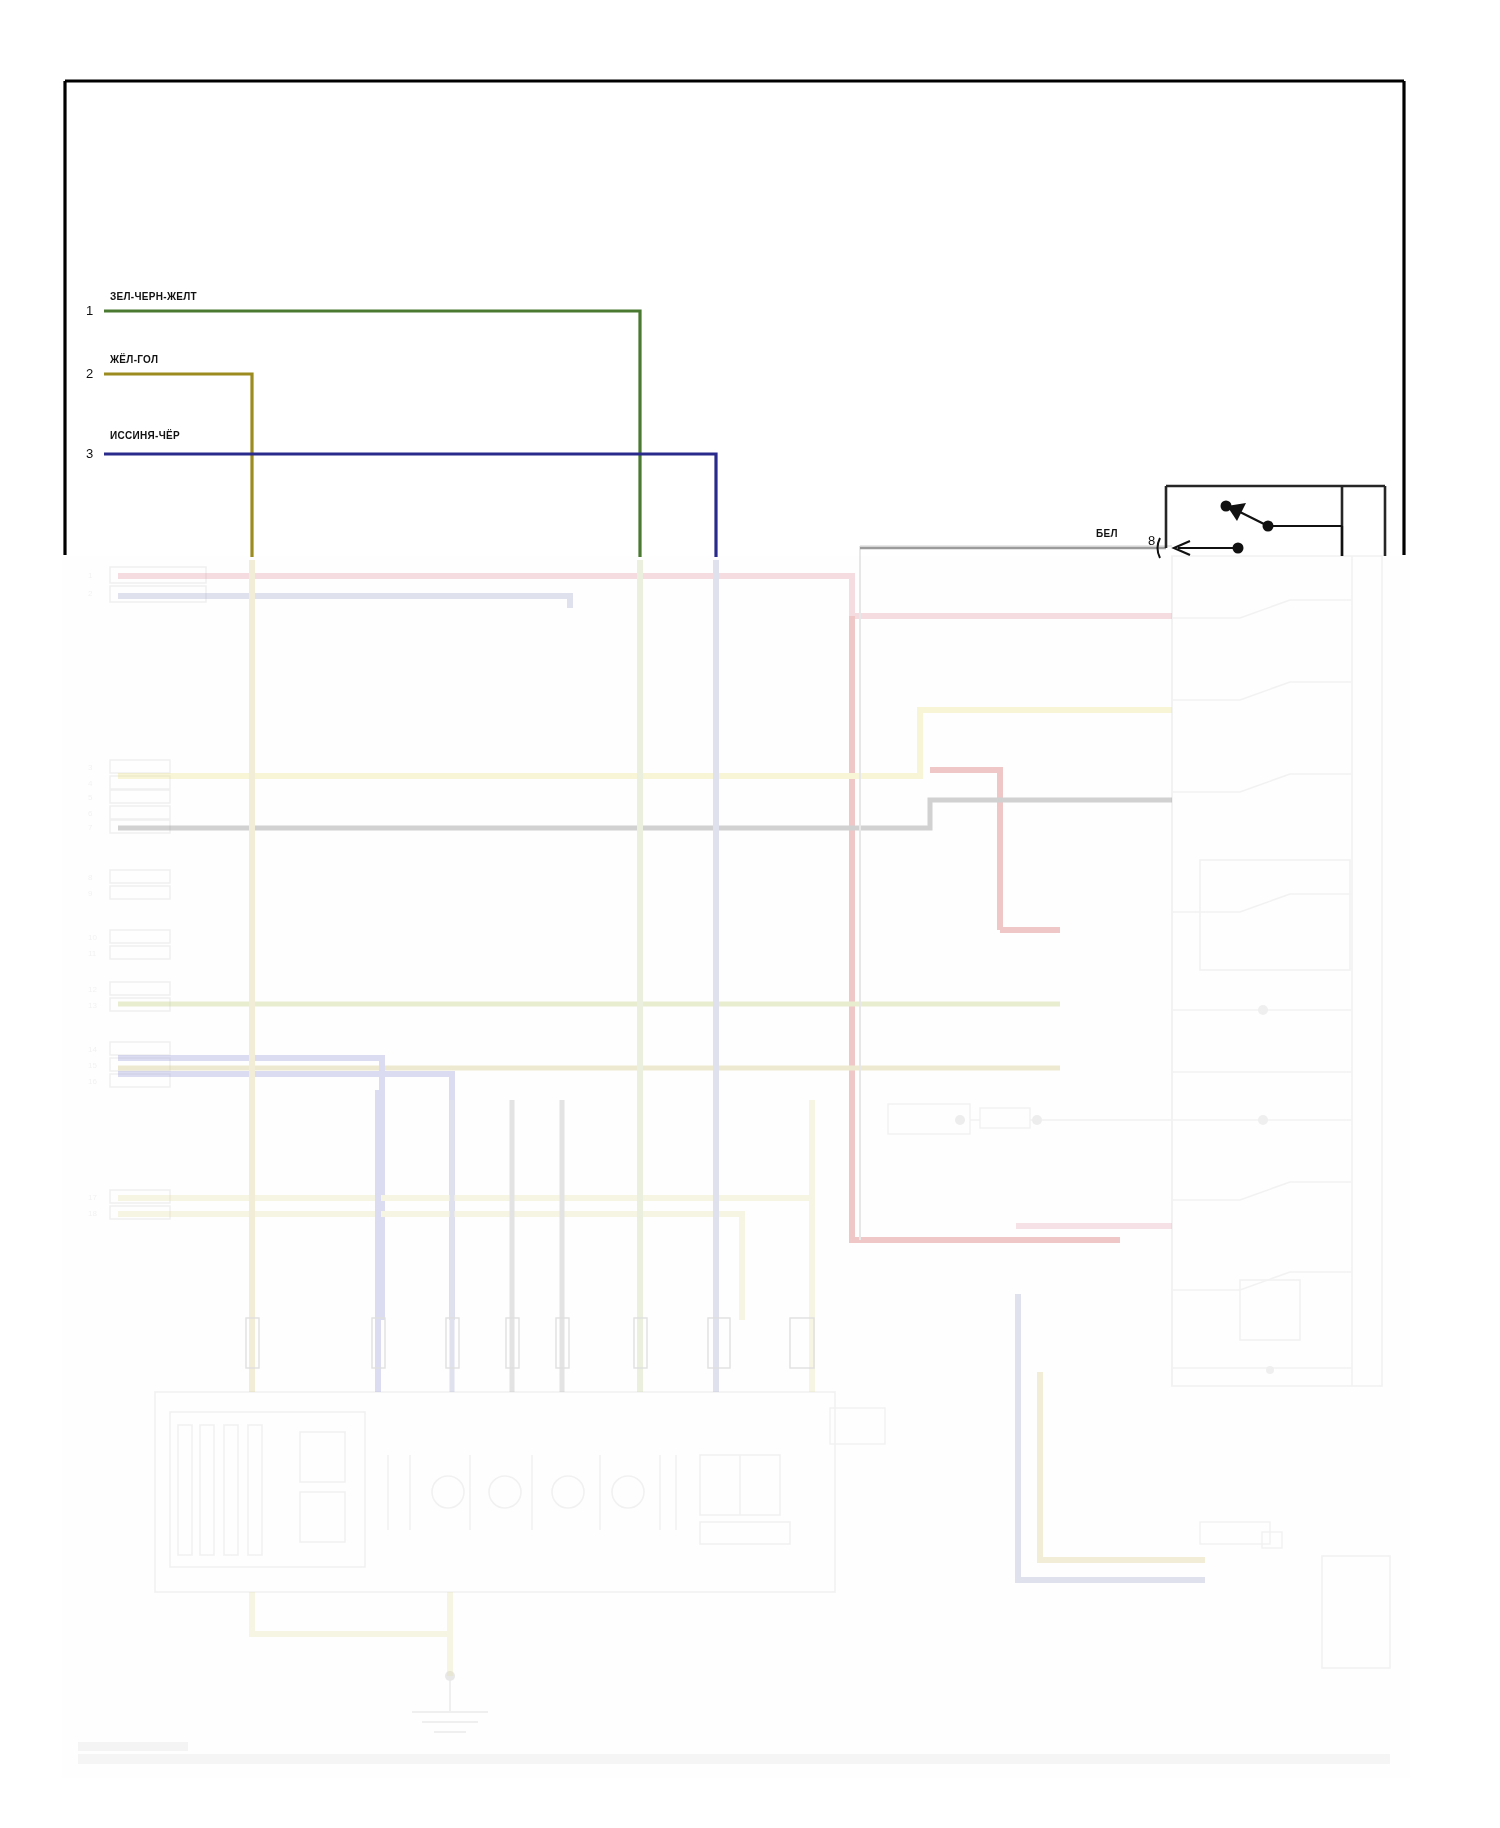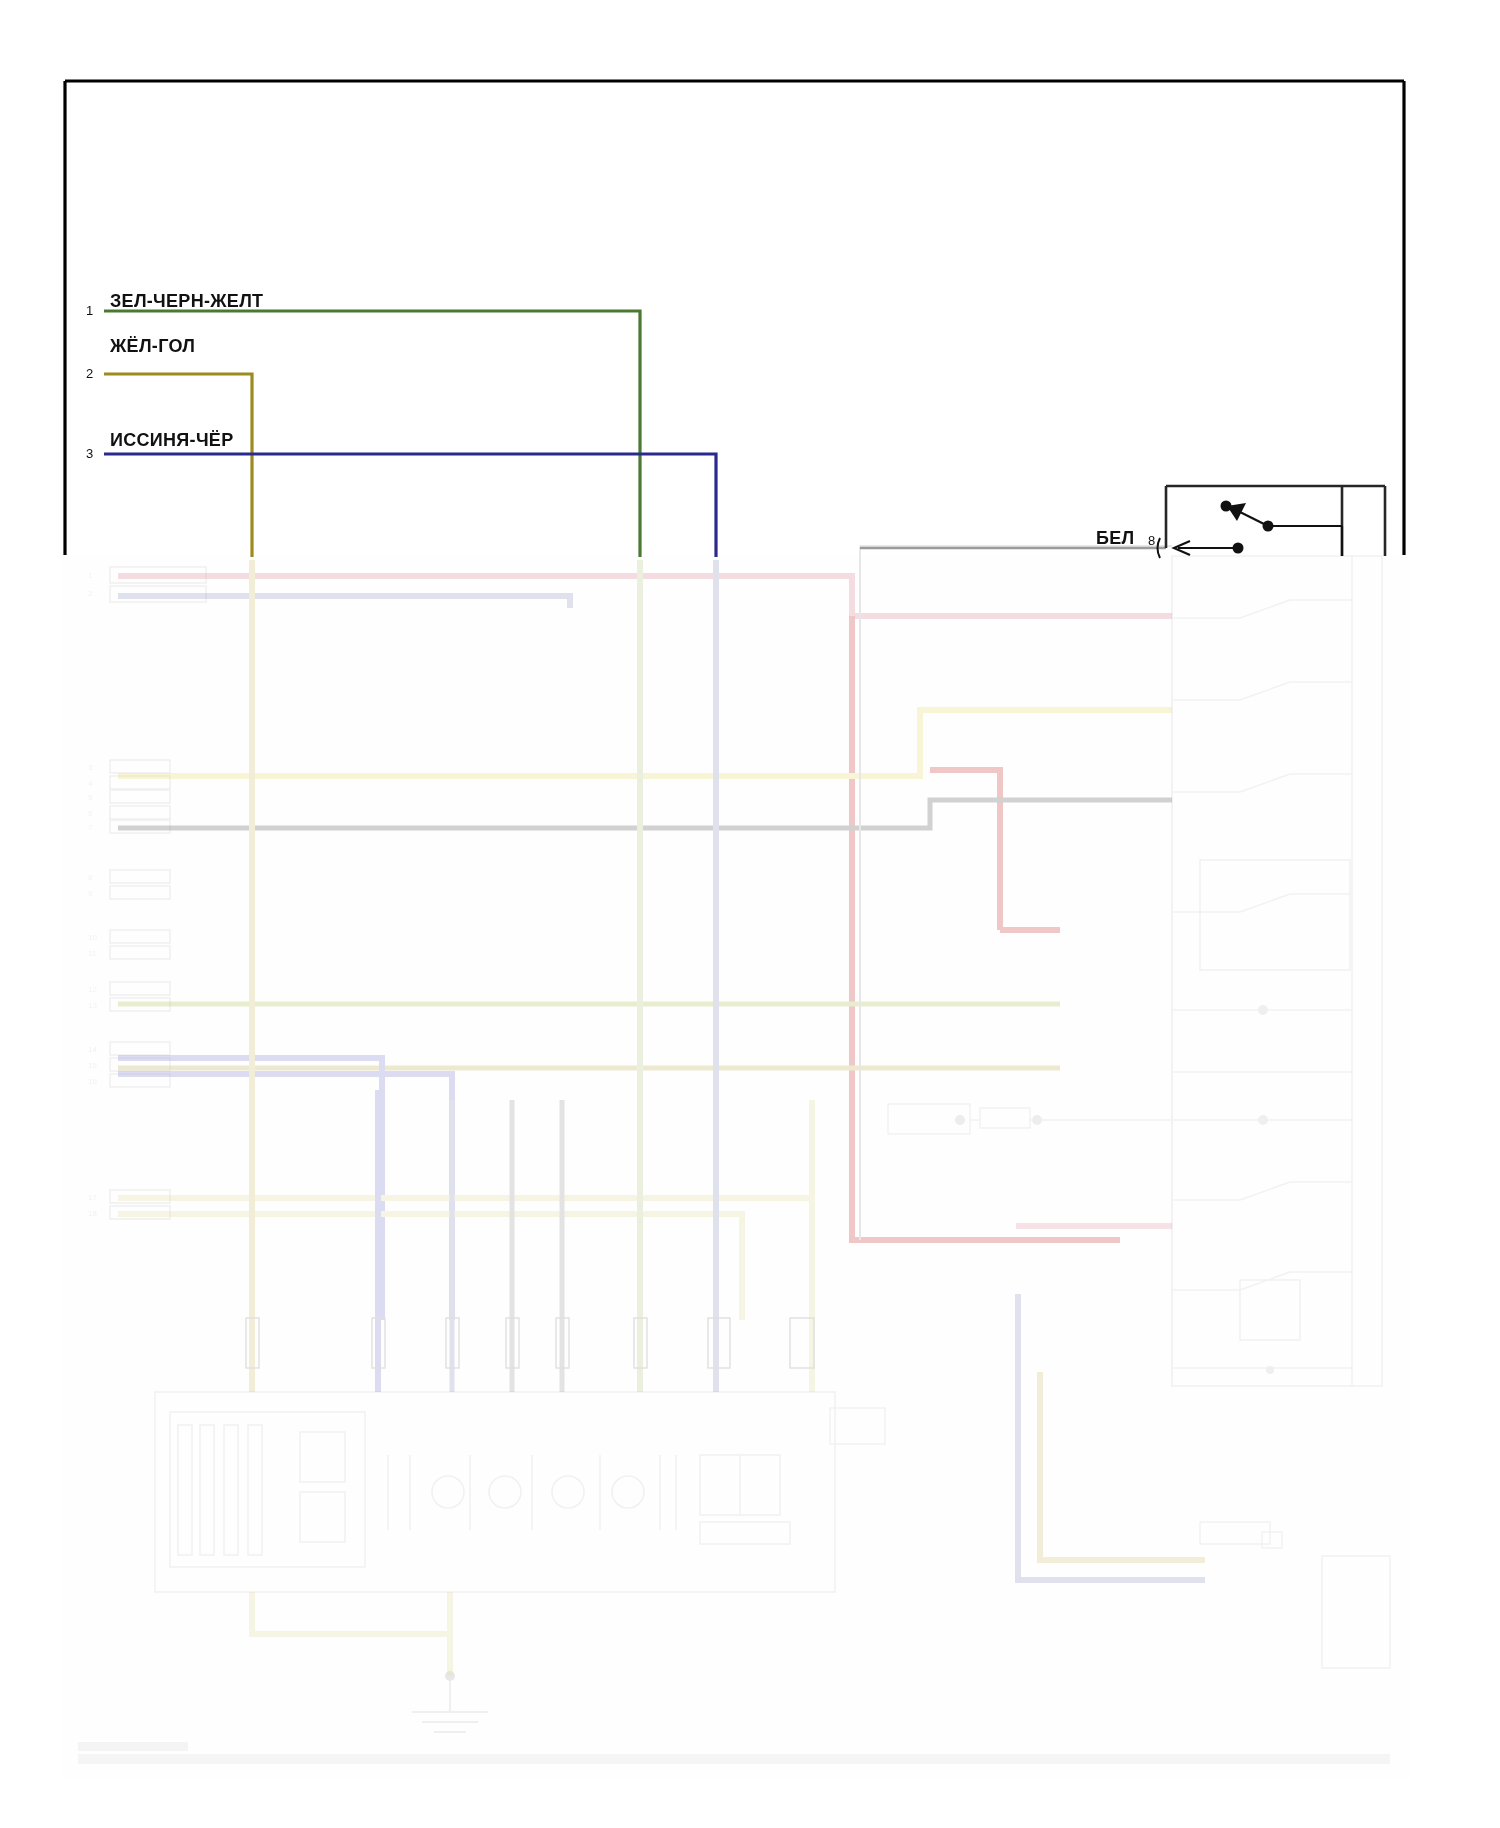--- a/index.html
+++ b/index.html
@@ -10,21 +10,21 @@
 
   
   .faded{position:absolute;left:0;top:0;width:1500px;height:1828px;
          opacity:0.13;pointer-events:none;}
   .faded2{position:absolute;left:0;top:0;width:1500px;height:1828px;
          opacity:0.30;pointer-events:none;}
 
   
   .fg{position:absolute;left:0;top:0;width:1500px;height:1828px;}
 
-  .wire-label{position:absolute;font-size:18px;font-weight:bold;color:#111;
+  .wire-label{position:absolute;font-size:10px;font-weight:bold;color:#111;
               letter-spacing:0.3px;white-space:nowrap;}
   .pin-num{position:absolute;font-size:13px;color:#111;white-space:nowrap;}
 
   svg{display:block;}
   .ftext{font-family:"Liberation Sans",sans-serif;}
 </style>
 </head>
 <body>
 
 <div id="stage">
@@ -268,21 +268,21 @@
       <path d="M1342 526 V556"></path>
     </g>
     <circle cx="1226" cy="506" r="5.5" fill="#111"></circle>
     <circle cx="1268" cy="526" r="5.5" fill="#111"></circle>
 
   </svg>
 
   <div class="wire-label" style="left:110px;top:291px;">ЗЕЛ-ЧЕРН-ЖЕЛТ</div>
   <div class="pin-num" style="left:86px;top:303px;">1</div>
 
-  <div class="wire-label" style="left:110px;top:336px;">ЖЁЛ-ГОЛ</div>
+  <div class="wire-label" style="left:110px;top:354px;">ЖЁЛ-ГОЛ</div>
   <div class="pin-num" style="left:86px;top:366px;">2</div>
 
   <div class="wire-label" style="left:110px;top:430px;">ИССИНЯ-ЧЁР</div>
   <div class="pin-num" style="left:86px;top:446px;">3</div>
 
   <div class="wire-label" style="left:1096px;top:528px;">БЕЛ</div>
   <div class="pin-num" style="left:1148px;top:533px;">8</div>
 
 </div>
 

